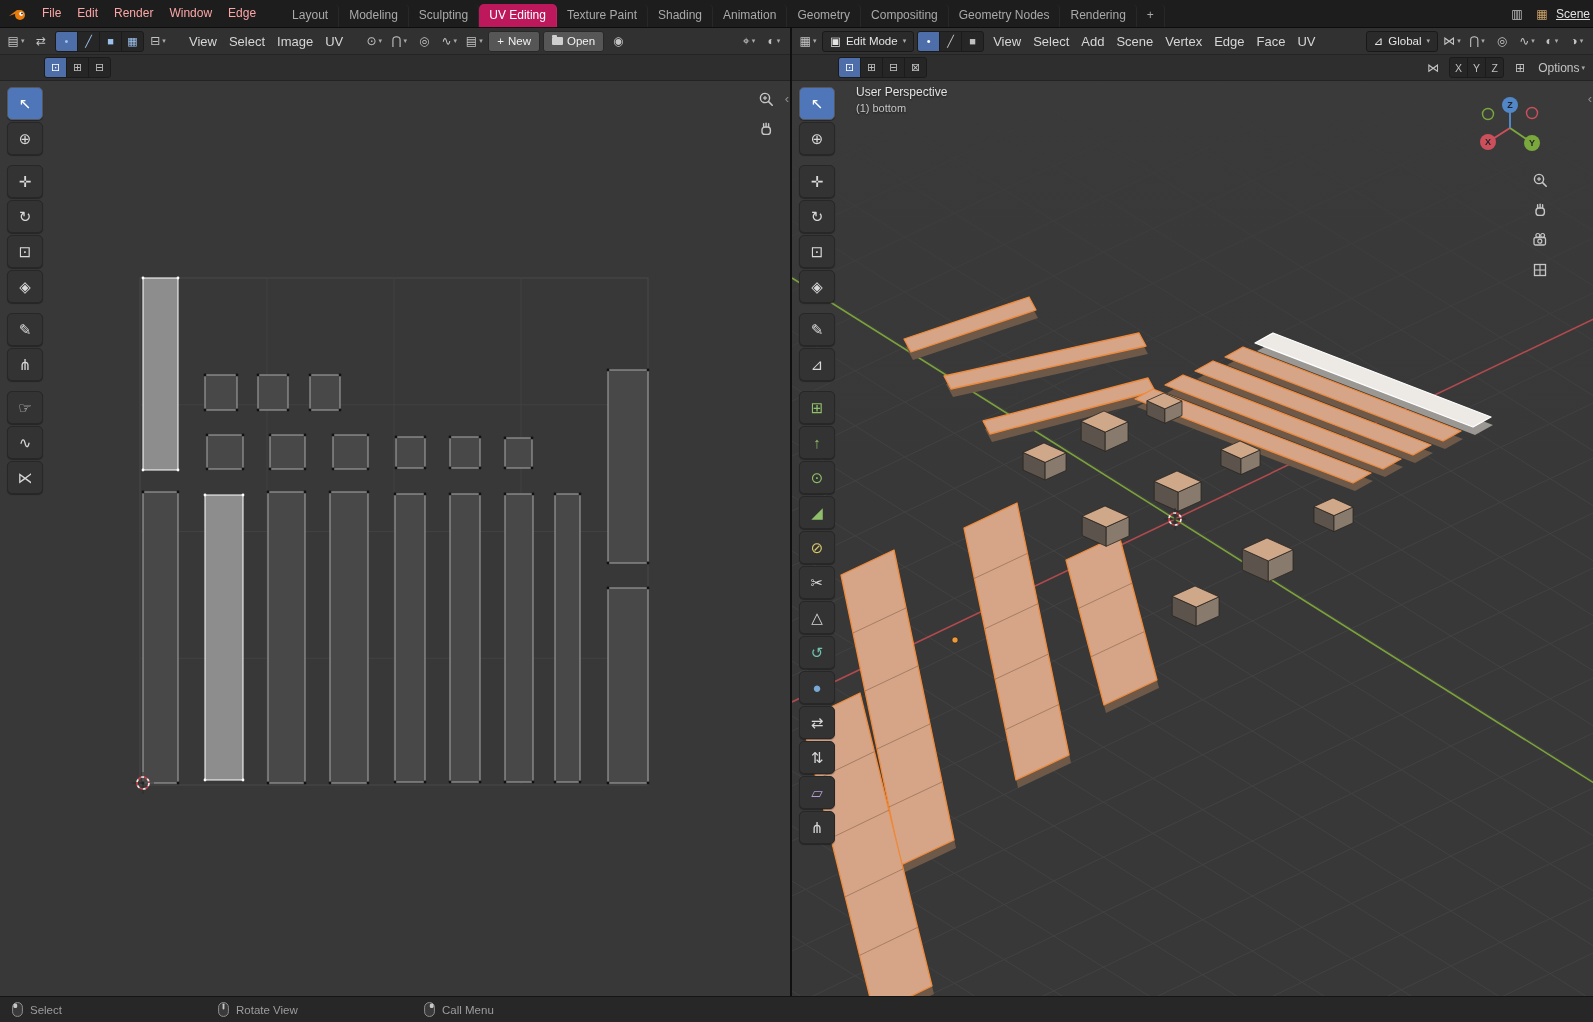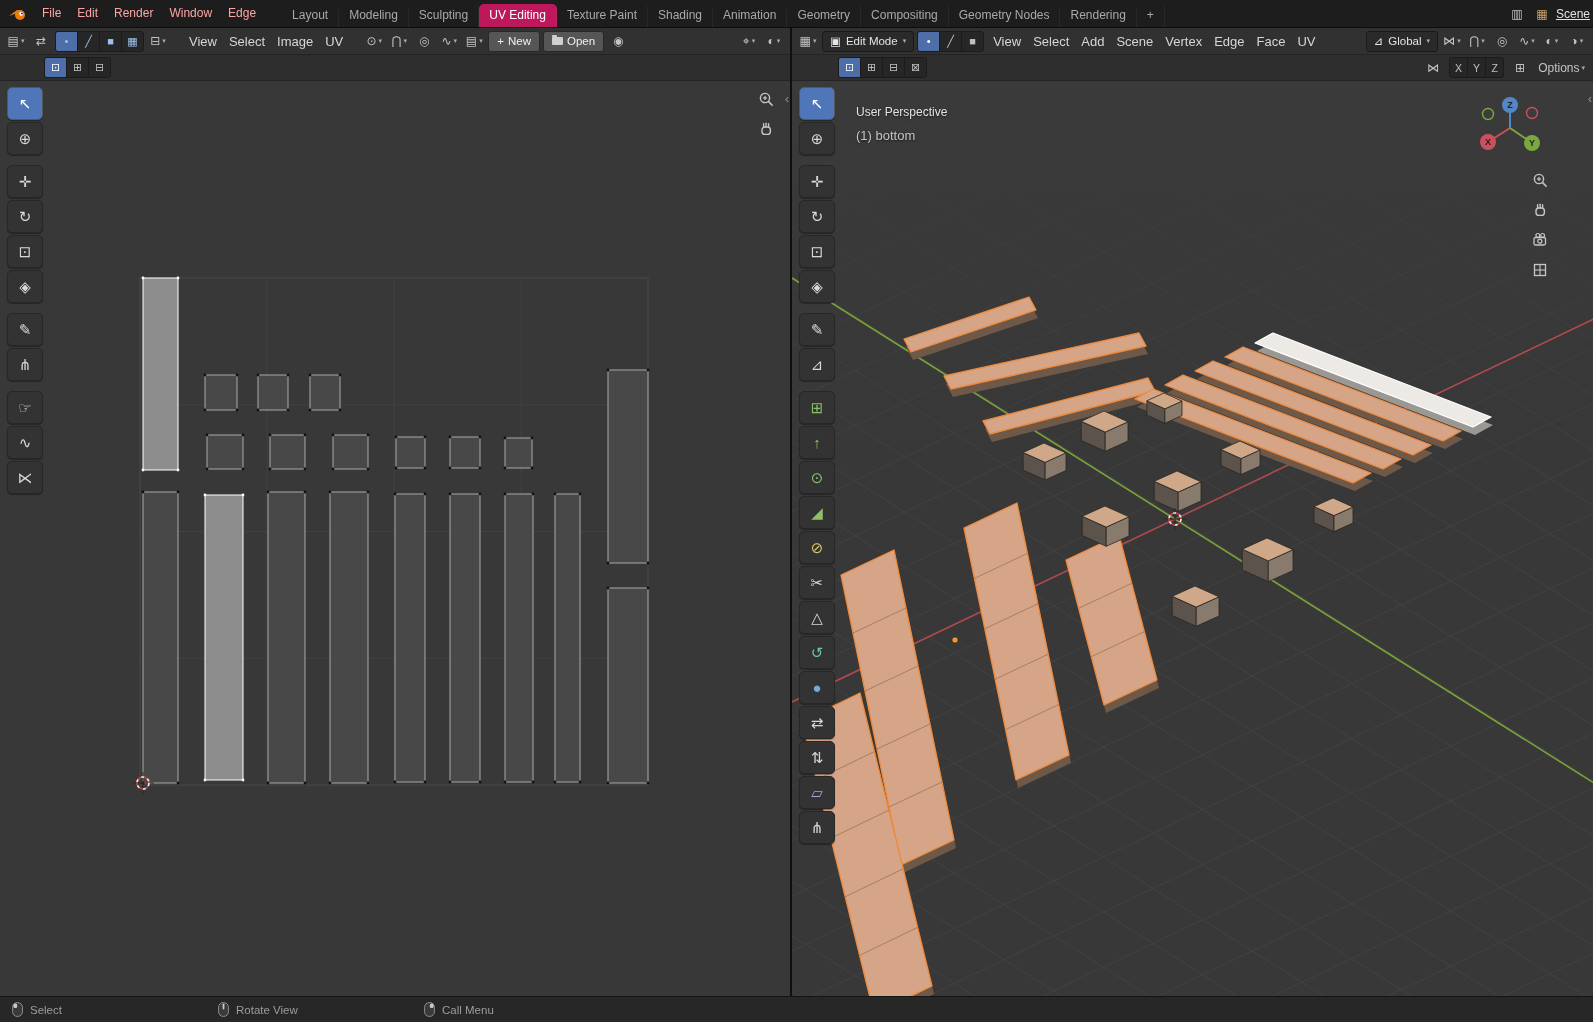--- a/index.html
+++ b/index.html
@@ -55,23 +55,23 @@
 
   
   .tools{position:absolute;left:7px;top:6px;display:flex;flex-direction:column;gap:2px;z-index:6;}
   .tool{width:34px;height:31px;background:#333333;border:1px solid #272727;border-radius:5px;
         display:flex;align-items:center;justify-content:center;font-size:15px;color:#d8d8d8;
         box-shadow:0 1px 1px rgba(0,0,0,.35);}
   .tool.active{background:#4f76b8;border-color:#54585e;color:#fff;}
   .tool.gap{margin-top:8px;}
 
   
-  .vp-overlay{position:absolute;left:64px;top:24px;z-index:6;text-shadow:0 1px 2px rgba(0,0,0,.55);}
+  .vp-overlay{position:absolute;left:64px;top:4px;z-index:6;text-shadow:0 1px 2px rgba(0,0,0,.55);}
   .vp-overlay .l1{font-size:12px;color:#e2e2e2;}
-  .vp-overlay .l2{font-size:13px;color:#c6c6c6;margin-top:9px;}
+  .vp-overlay .l2{font-size:11px;color:#c6c6c6;margin-top:3px;}
   .zoomcol{position:absolute;right:15px;top:9px;display:flex;flex-direction:column;gap:12px;z-index:6;}
   .navbtns{position:absolute;right:44px;top:90px;display:flex;flex-direction:column;gap:12px;z-index:6;}
   .gizmo{position:absolute;right:51px;top:14px;z-index:6;}
   .edge-chev{position:absolute;right:1px;top:10px;font-size:13px;color:#8f8f8f;z-index:6;}
 
   
   .statusbar{position:absolute;left:0;top:996px;width:1593px;height:25px;background:#272727;
              border-top:1px solid #151515;display:flex;align-items:center;z-index:20;}
   .status-item{display:flex;align-items:center;gap:7px;width:206px;font-size:11.5px;color:#9c9c9c;}
   .status-item:first-child{margin-left:12px;}

